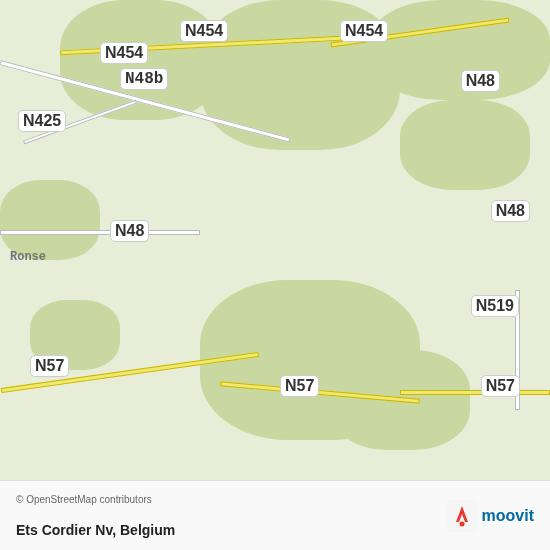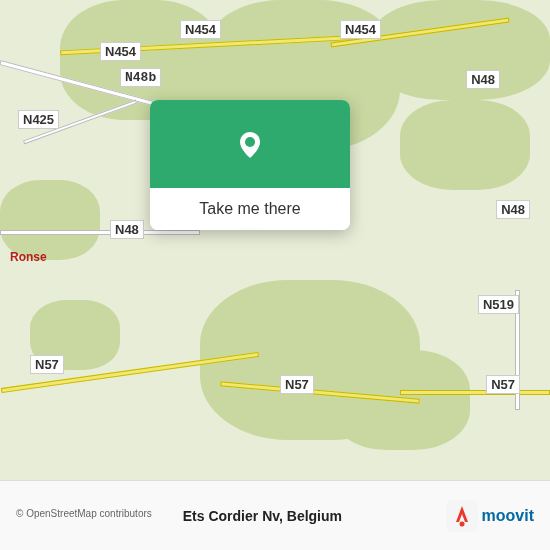--- a/index.html
+++ b/index.html
@@ -25,33 +25,34 @@
       position: absolute;
       background: #c8d8a0;
       border-radius: 40%;
     }
 
     
     .road-label {
       position: absolute;
       background: #fff;
       border: 1px solid #ccc;
-      border-radius: 0;
-      font-size: 13px;
+      border-radius: 5px;
+      font-size: 16px;
       font-weight: bold;
       padding: 1px 4px;
       color: #333;
     }
 
     
     .town-label {
       position: absolute;
       font-size: 12px;
       font-weight: bold;
-      color: #b91c1c;
+      color: #737373;
+      font-family: Liberation Mono, monospace;
     }
 
     
     #popup-card {
       position: absolute;
       top: 100px;
       left: 150px;
       width: 200px;
       background: white;
       border-radius: 8px;
@@ -108,34 +109,33 @@
       background: #f9f9f9;
       border-top: 1px solid #ddd;
       display: flex;
       align-items: center;
       justify-content: space-between;
       padding: 0 16px;
     }
 
     .footer-left {
       display: flex;
-      flex-direction: row;
-      gap: 4px;
+      flex-direction: column;
+      gap: 17px;
     }
 
     .footer-copyright {
       font-size: 10px;
       color: #666;
     }
 
     .footer-title {
       font-size: 14px;
       font-weight: bold;
       color: #222;
-      margin-left: 27px;
     }
 
     .moovit-logo {
       display: flex;
       align-items: center;
       gap: 4px;
     }
 
     .moovit-icon {
       width: 32px;
@@ -189,30 +189,20 @@
   <div class="road-label" style="top:70px;right:50px;">N48</div>
   <div class="road-label" style="top:200px;right:20px;">N48</div>
   <div class="road-label" style="top:355px;left:30px;">N57</div>
   <div class="road-label" style="top:375px;left:280px;">N57</div>
   <div class="road-label" style="top:375px;right:30px;">N57</div>
   <div class="road-label" style="top:110px;left:18px;">N425</div>
   <div class="road-label" style="top:295px;right:31px;">N519</div>
 
   <div class="town-label" style="top:250px;left:10px;">Ronse</div>
 
-  <div id="popup-card">
-    <div class="popup-green">
-      <svg class="location-icon" viewBox="0 0 44 44">
-        <circle cx="22" cy="22" r="22" fill="#2eaa6e"></circle>
-        <path d="M22 10 C16.477 10 12 14.477 12 20 C12 27.5 22 36 22 36 C22 36 32 27.5 32 20 C32 14.477 27.523 10 22 10 Z" fill="white"></path>
-        <circle cx="22" cy="20" r="5" fill="#2eaa6e"></circle>
-      </svg>
-    </div>
-    <button class="popup-button">Take me there</button>
-  </div>
 </div>
 
 <div id="footer">
   <div class="footer-left">
     <span class="footer-copyright">© OpenStreetMap contributors</span>
     <span class="footer-title">Ets Cordier Nv, Belgium</span>
   </div>
   <div class="moovit-logo">
     <svg class="moovit-icon" viewBox="0 0 32 32">
       <rect width="32" height="32" rx="6" fill="#f5f5f5"></rect>

